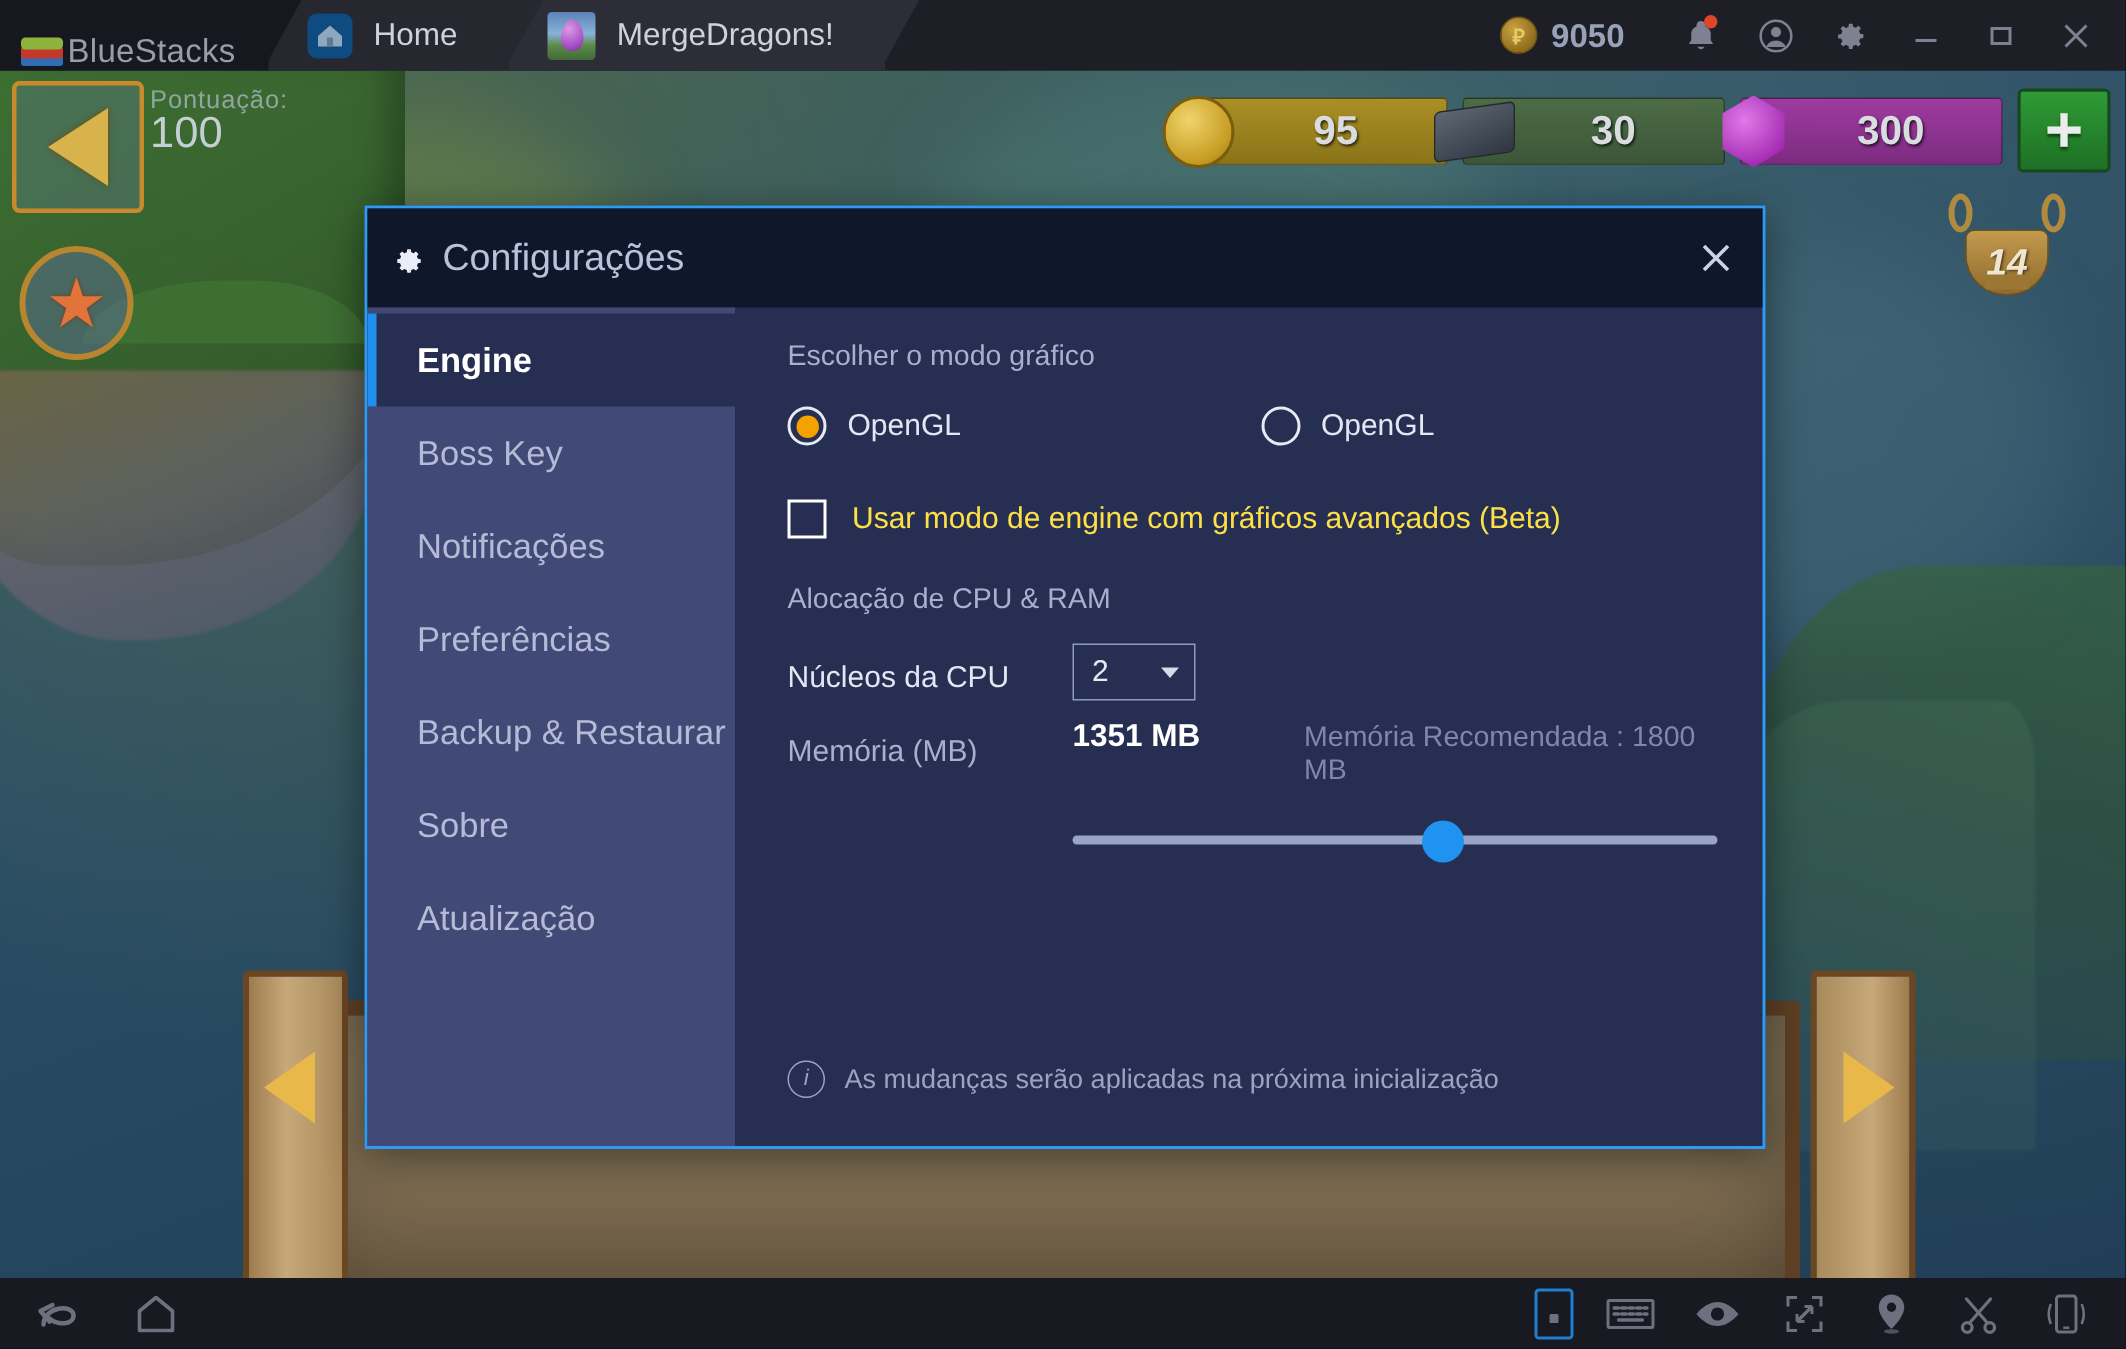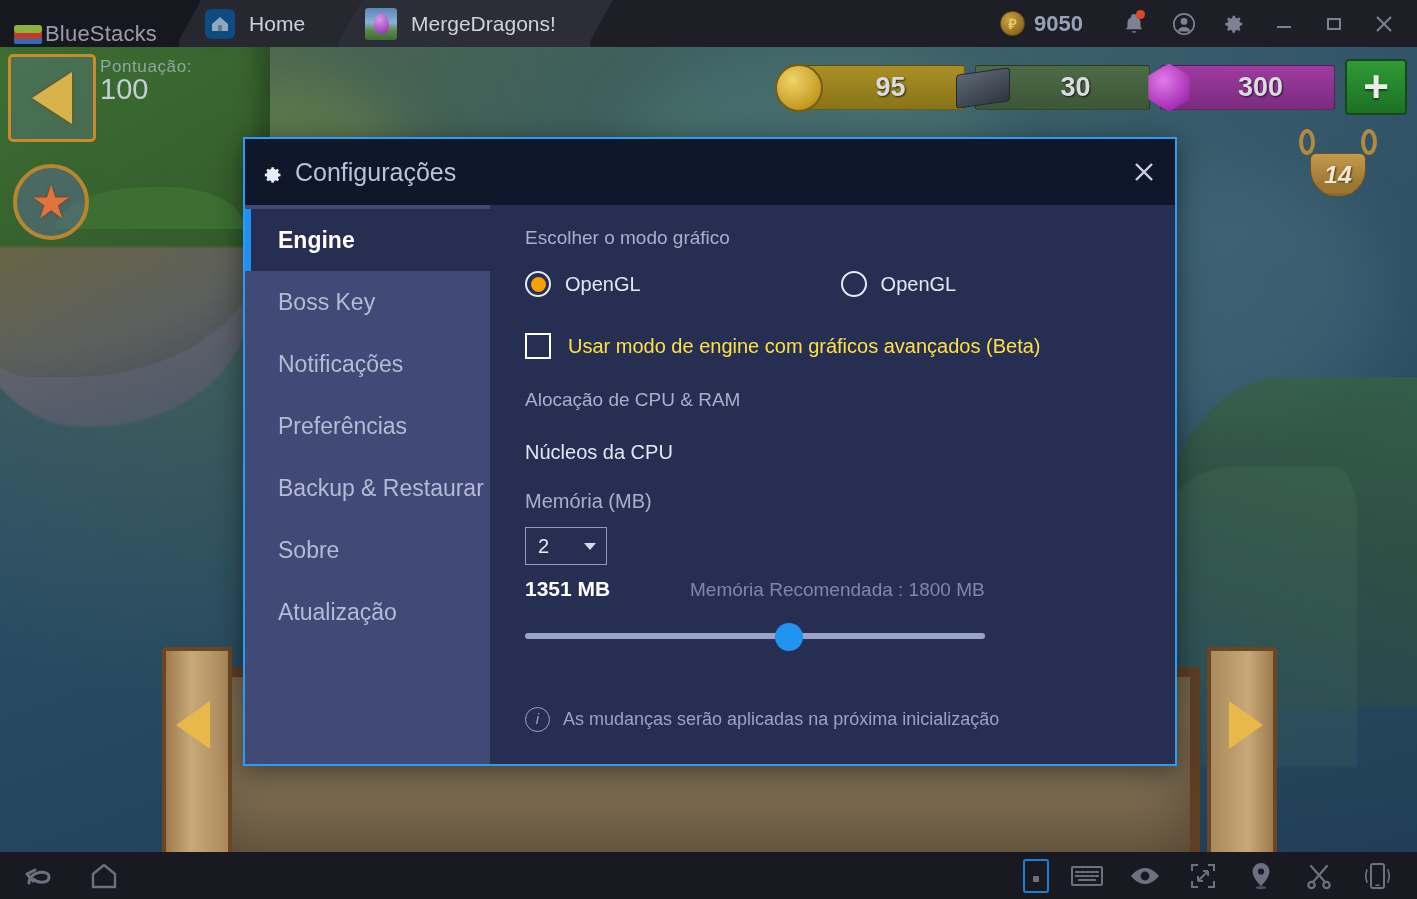--- a/index.html
+++ b/index.html
@@ -247,21 +247,21 @@
   .radio-opt.second { margin-left: 200px; }
   .radio {
     width:26px;height:26px;border-radius:50%; border:2px solid #e6eaf5; flex:none;
     display:flex; align-items:center; justify-content:center; background:transparent;
   }
   .radio.on::after{ content:""; width:15px;height:15px;border-radius:50%; background:#f5a100; display:block; }
 
   .check-row { display:flex; align-items:center; gap:17px; color:#fde047; font-size:20px; }
   .checkbox { width:26px;height:26px; border:2px solid #ffffff; background:transparent; flex:none; }
 
-  .cpu-grid { display:flex; align-items:flex-start;flex-direction:column; }
+  .cpu-grid { display:flex; align-items:flex-start; }
   .cpu-left { width:190px; flex:none; }
   .cpu-left .row1 { color:#e3e7f2; font-size:20px; height:46px; display:flex; align-items:center; }
   .cpu-left .row2 { color:#a7b0cd; font-size:20px; height:52px; display:flex; align-items:center; }
   .cpu-right { flex:1; }
   .select {
     width:82px;height:38px; border:1px solid #8f9ac4; background:#262e52;
     display:flex; align-items:center; justify-content:space-between;
     padding: 0 10px 0 12px; color:#e7eaf4; font-size:20px;
   }
   .caret { width:0;height:0;border-left:6px solid transparent;border-right:6px solid transparent;border-top:7px solid #d6dbea; }

